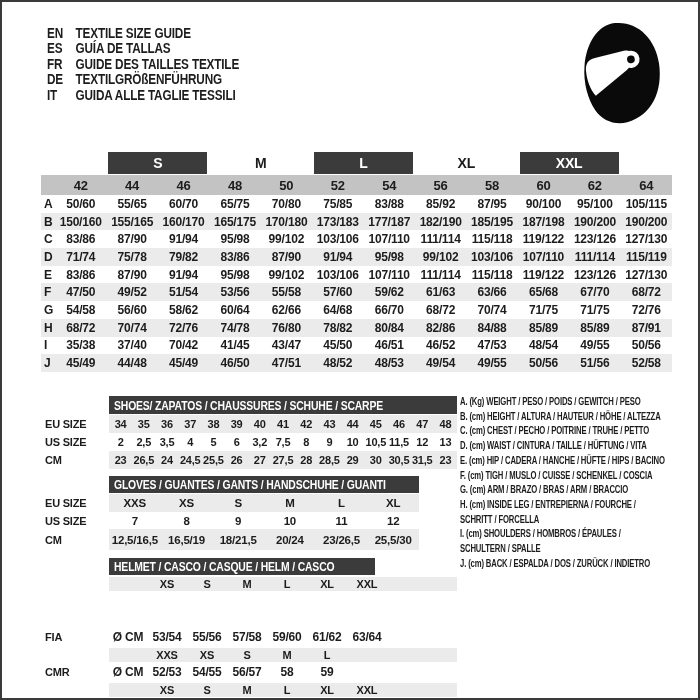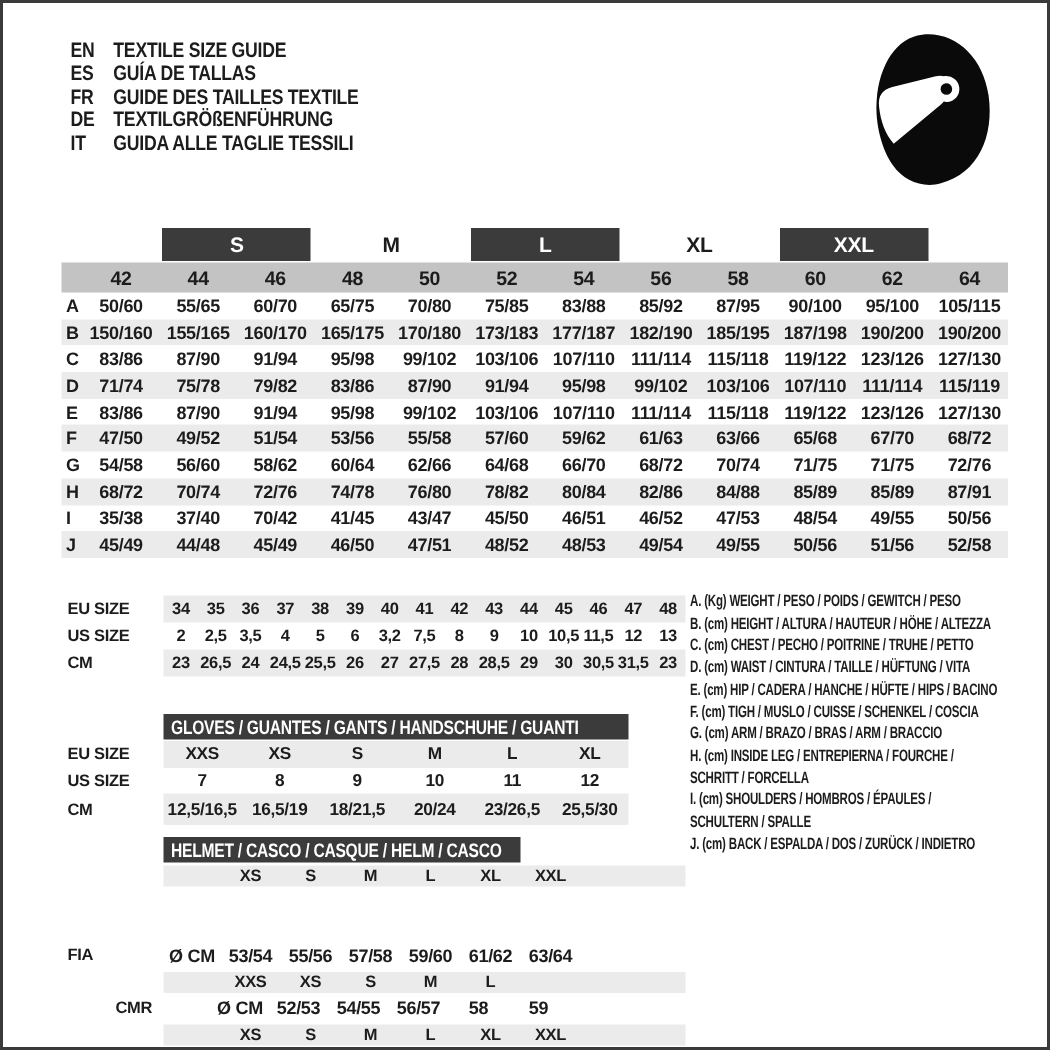--- a/index.html
+++ b/index.html
@@ -30,21 +30,21 @@
   
   .sec { position:absolute; left:43px; }
   .shoes { top:394px; } .gloves { top:474px; } .helm-sec { top:556px; }
   .sec-row { display:flex; }
   .sec-label { width:64px; flex:0 0 64px; font-size:11px; display:flex; align-items:center; white-space:nowrap; }
   .bar { background:var(--dark,#3b3b3b); color:#fff; display:flex; align-items:center; padding-left:5px; box-sizing:border-box; }
   .cond { display:inline-block; transform:scaleX(0.8); transform-origin:0 50%; white-space:nowrap; font-size:13px; }
   .vals { display:grid; height:100%; box-sizing:border-box; }
   .vals > div { display:flex; align-items:center; justify-content:center; white-space:nowrap; overflow:visible; }
   .shade { background:var(--stripe,#ebebeb); }
-  .w348 { width:348px; } .w310 { width:310px;text-align:center; } .w238 { width:238px; }
+  .w348 { width:348px; } .w310 { width:310px;text-align:center; } .w238 { width:266px; }
   .cols15 { grid-template-columns:repeat(15,1fr); font-size:11px; }
   .cols6 { grid-template-columns:repeat(6,1fr); font-size:11.5px; }
   .hm-grid { width:348px; grid-template-columns:38px repeat(6,40px) 1fr; }
   .hm-size { font-size:11px; } .hm-val { font-size:12px; }
   .gap1 { margin-bottom:1px; }
   
   .legend { position:absolute; left:458px; top:392px; width:340px; transform:scaleX(0.7);
             transform-origin:0 0; font-size:11px; line-height:14.7px; }
   .legend-item { white-space:pre; }
 </style>
@@ -258,20 +258,23 @@
           <div class="cell">50/56</div>
           <div class="cell">51/56</div>
           <div class="cell">52/58</div>
         </div>
       </div>
   </div>
 
   <div class="sec shoes">
     <div class="sec-row gap1">
       <div class="sec-label"></div>
+      <div class="bar w348" style="height:18px">
+        <span class="cond">SHOES/ ZAPATOS / CHAUSSURES / SCHUHE / SCARPE</span>
+      </div>
     </div>
     <div>
         <div class="sec-row" style="height: 18px;">
           <div class="sec-label">EU SIZE</div>
           <div class="vals w348 cols15 shade">
             <div>34</div>
             <div>35</div>
             <div>36</div>
             <div>37</div>
             <div>38</div>
@@ -410,21 +413,21 @@
           <div class="sec-label"></div>
           <div class="vals shade hm-grid hm-size">
             <div></div>
             <div>XXS</div>
             <div>XS</div>
             <div>S</div>
             <div>M</div>
             <div>L</div>
           </div>
         </div>
-        <div class="sec-row" style="height: 19px; margin-left: 32px;">
+        <div class="sec-row" style="height: 19px;">
           <div class="sec-label">CMR</div>
           <div class="vals hm-grid hm-val">
             <div>Ø CM</div>
             <div>52/53</div>
             <div>54/55</div>
             <div>56/57</div>
             <div>58</div>
             <div>59</div>
           </div>
         </div>

